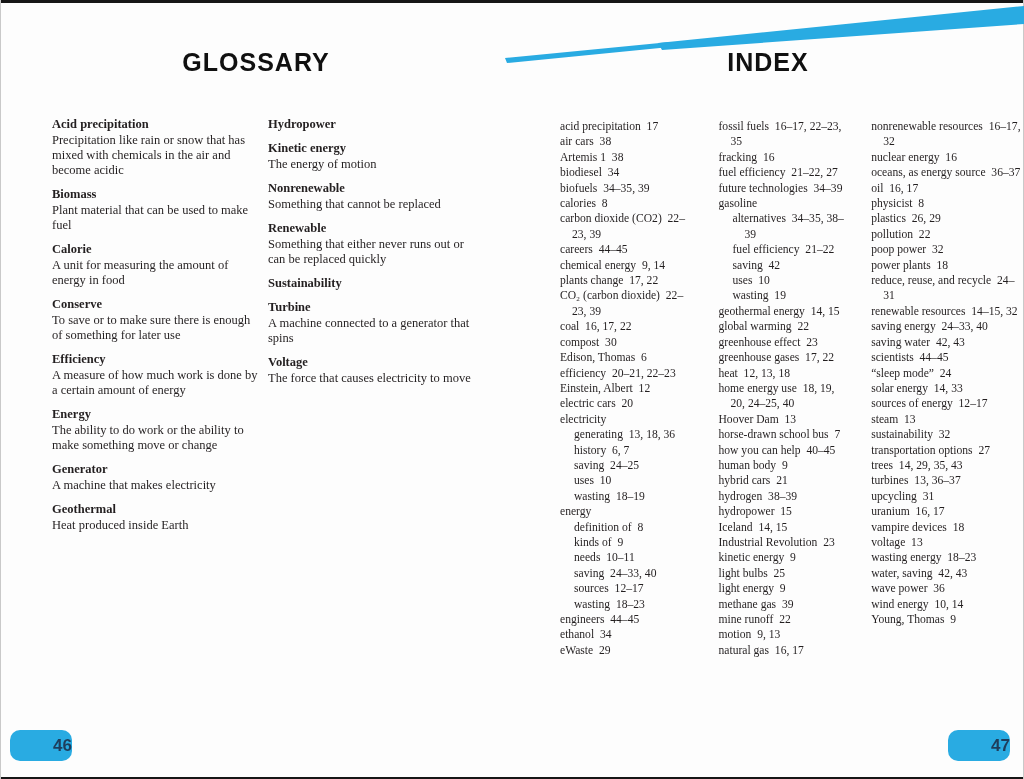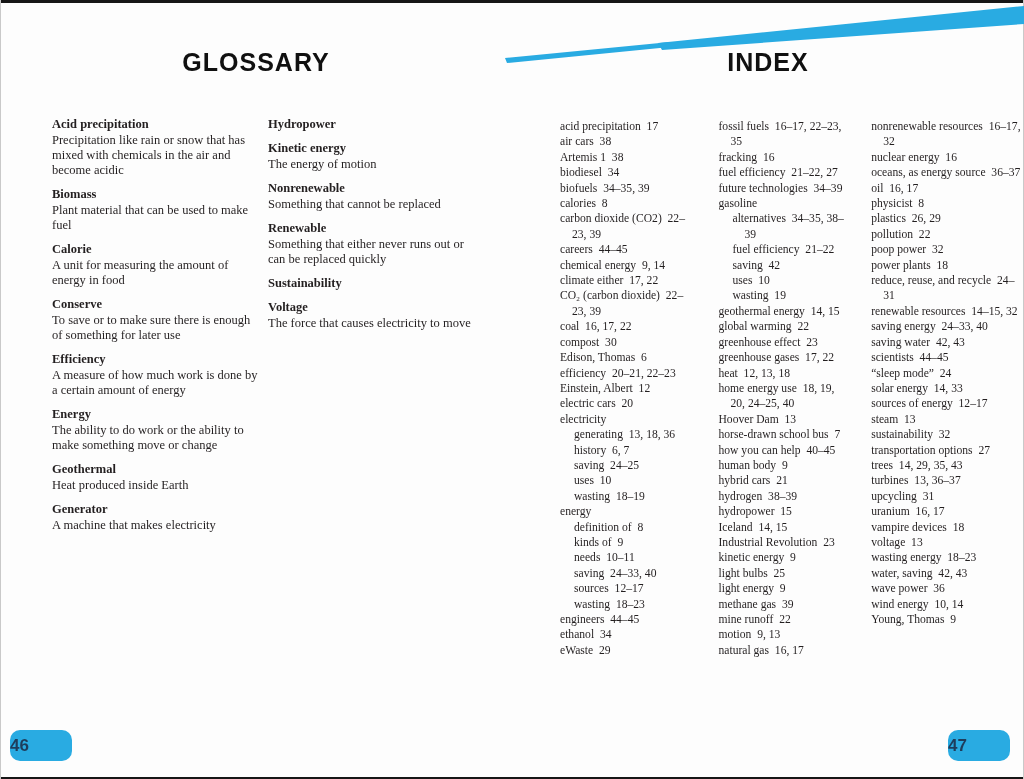--- a/index.html
+++ b/index.html
@@ -47,21 +47,21 @@
   .i-col{width:138px;}
   .i-col.c2{width:132px;}
   .i-col.c3{width:158px;}
   .i-entry{padding-left:12px;text-indent:-12px;}
   .i-entry.ind{padding-left:26px;}
 
   
   .badge{
     position:absolute;bottom:18px;width:62px;height:31px;
     background:var(--accent);border-radius:10px;
-    display:flex;align-items:center;justify-content:flex-start;
+    display:flex;align-items:center;justify-content:flex-end;
     font-family:"Liberation Sans", sans-serif;font-weight:700;
     font-size:17px;color:var(--badge);
   }
   .badge.l{left:10px;}
   .badge.r{right:14px;}
 </style>
 </head>
 <body>
 
 <div class="stage">
@@ -98,46 +98,50 @@
           </div>
           <div class="g-entry">
             <div class="g-term">Efficiency</div>
             <div class="g-def">A measure of how much work is done by a certain amount of energy</div>
           </div>
           <div class="g-entry">
             <div class="g-term">Energy</div>
             <div class="g-def">The ability to do work or the ability to make something move or change</div>
           </div>
           <div class="g-entry">
+            <div class="g-term">Generator</div>
+            <div class="g-def">A machine that makes electricity</div>
+          </div>
+          <div class="g-entry">
             <div class="g-term">Geothermal</div>
             <div class="g-def">Heat produced inside Earth</div>
           </div>
-          <div class="g-entry">
-            <div class="g-term">Generator</div>
-            <div class="g-def">A machine that makes electricity</div>
-          </div>
         </div>
       <div class="g-col">
           <div class="g-entry">
             <div class="g-term">Hydropower</div>
           </div>
           <div class="g-entry">
             <div class="g-term">Kinetic energy</div>
             <div class="g-def">The energy of motion</div>
           </div>
           <div class="g-entry">
             <div class="g-term">Nonrenewable</div>
             <div class="g-def">Something that cannot be replaced</div>
           </div>
           <div class="g-entry">
             <div class="g-term">Renewable</div>
             <div class="g-def">Something that either never runs out or can be replaced quickly</div>
           </div>
           <div class="g-entry">
             <div class="g-term">Sustainability</div>
+          </div>
+          <div class="g-entry">
+            <div class="g-term">Turbine</div>
+            <div class="g-def">A machine connected to a generator that spins</div>
           </div>
           <div class="g-entry">
             <div class="g-term">Voltage</div>
             <div class="g-def">The force that causes electricity to move</div>
           </div>
         </div>
     </div>
   </div>
 
   <div class="page right">
@@ -146,21 +150,21 @@
       <div class="i-col c1">
           <div class="i-entry"><span>acid precipitation</span><span class="i-pages"> 17</span></div>
           <div class="i-entry"><span>air cars</span><span class="i-pages"> 38</span></div>
           <div class="i-entry"><span>Artemis 1</span><span class="i-pages"> 38</span></div>
           <div class="i-entry"><span>biodiesel</span><span class="i-pages"> 34</span></div>
           <div class="i-entry"><span>biofuels</span><span class="i-pages"> 34–35, 39</span></div>
           <div class="i-entry"><span>calories</span><span class="i-pages"> 8</span></div>
           <div class="i-entry"><span>carbon dioxide (CO2)</span><span class="i-pages"> 22–23, 39</span></div>
           <div class="i-entry"><span>careers</span><span class="i-pages"> 44–45</span></div>
           <div class="i-entry"><span>chemical energy</span><span class="i-pages"> 9, 14</span></div>
-          <div class="i-entry"><span>climate either</span><span class="i-pages"> 17, 22</span></div>
+          <div class="i-entry"><span>plants change</span><span class="i-pages"> 17, 22</span></div>
           <div class="i-entry"><span>CO₂ (carbon dioxide)</span><span class="i-pages"> 22–23, 39</span></div>
           <div class="i-entry"><span>coal</span><span class="i-pages"> 16, 17, 22</span></div>
           <div class="i-entry"><span>compost</span><span class="i-pages"> 30</span></div>
           <div class="i-entry"><span>Edison, Thomas</span><span class="i-pages"> 6</span></div>
           <div class="i-entry"><span>efficiency</span><span class="i-pages"> 20–21, 22–23</span></div>
           <div class="i-entry"><span>Einstein, Albert</span><span class="i-pages"> 12</span></div>
           <div class="i-entry"><span>electric cars</span><span class="i-pages"> 20</span></div>
           <div class="i-entry"><span>electricity</span></div>
           <div class="i-entry ind"><span>generating</span><span class="i-pages"> 13, 18, 36</span></div>
           <div class="i-entry ind"><span>history</span><span class="i-pages"> 6, 7</span></div>

